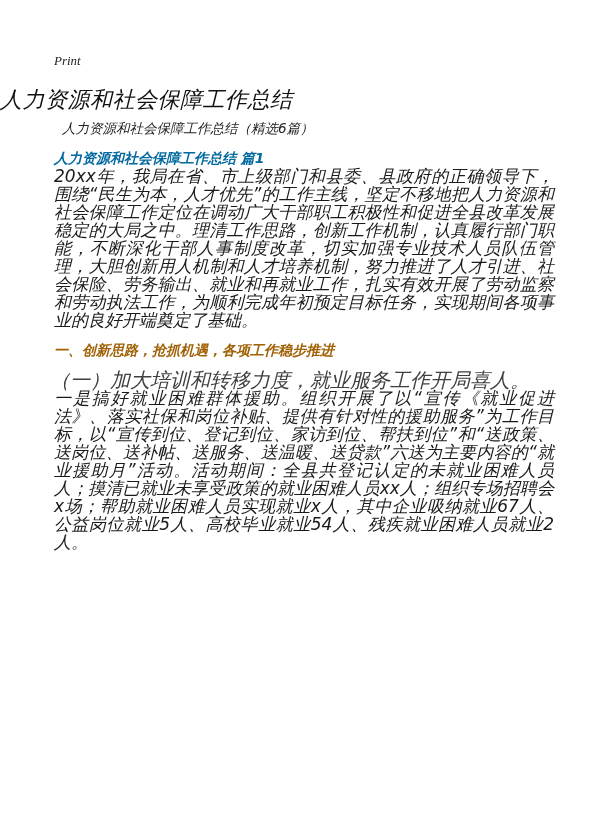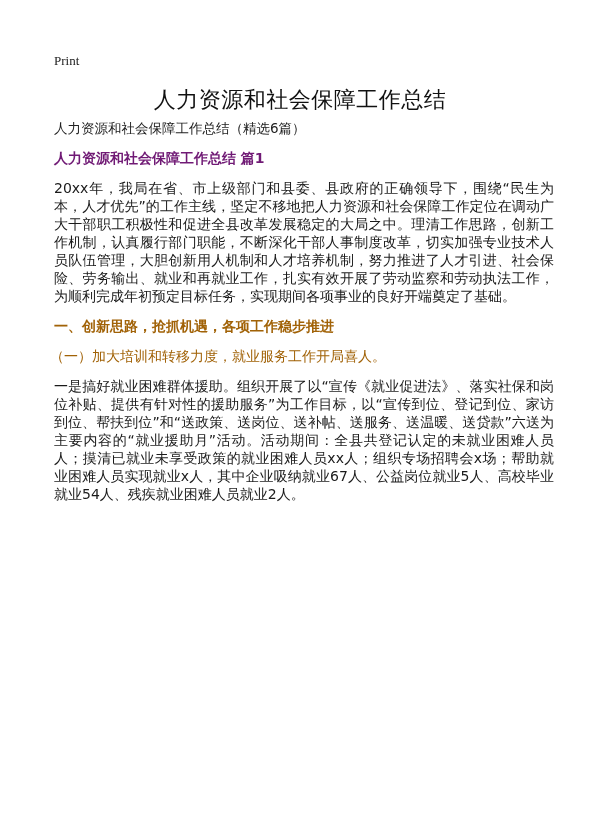--- a/index.html
+++ b/index.html
@@ -1,28 +1,28 @@
 <!DOCTYPE html>
 <html><head>
 <meta charset="utf-8">
 <style>
   html, body { margin: 0; padding: 0; background: #ffffff; }
   body { width: 600px; height: 828px; overflow: hidden; position: relative;
          font-family: "DejaVu Sans", "Liberation Sans", sans-serif; color: #1a1a1a; }
-  .page { position: absolute; left: 0; top: 0; width: 592px; height: 828px; }
+  .page { position: absolute; left: 0; top: 0; width: 592px; height: 828px; font-style: italic; }
   .print-label { position: absolute; left: 54px; top: 53px; font-family: "Liberation Serif", "DejaVu Serif", serif;
                  font-size: 13px; color: #222; }
-  .doc-title { position: absolute; left: 0; top: 86px; width: 600px; text-align: center;
+  .doc-title { position: absolute; left: 0; top: 86px; width: 600px; text-align: left;
                font-size: 22px; line-height: 28px; color: #111; font-weight: normal; margin: 0; letter-spacing: 0.5px; }
   .content { position: absolute; left: 54px; top: 119px; width: 500px; }
-  .subtitle { font-size: 13.5px; line-height: 18px; margin: 0 0 12px 0; color: #222; }
-  .section-heading { font-size: 14px; line-height: 18px; margin: 0 0 12px 0; font-weight: bold; color: #701a75; }
-  .para { font-size: 14px; line-height: 18px; margin: 0 0 12px 0; color: #1a1a1a; text-align: justify; word-break: break-all; }
+  .subtitle { font-size: 13.5px; line-height: 18px; margin: 0 0 12px 8px; color: #222; }
+  .section-heading { font-size: 14px; line-height: 18px; margin: 0 0 0 0; font-weight: bold; color: #0369a1; }
+  .para { font-size: 17px; line-height: 18px; margin: 0 0 12px 0; color: #1a1a1a; text-align: justify; word-break: break-all; }
   .sub-heading { font-size: 14px; line-height: 18px; margin: 0 0 12px 0; font-weight: bold; color: #a16207; }
-  .item-heading { font-size: 14px; line-height: 18px; margin: 0 0 12px -4px; color: #a16207; }
+  .item-heading { font-size: 20px; line-height: 18px; margin: 0 0 0 -4px; color: #404040; }
 </style>
 </head>
 <body>
 
 <div class="page">
   <div class="print-label">Print</div>
   <h1 class="doc-title">人力资源和社会保障工作总结</h1>
 
   <div class="content">
     <p class="subtitle">人力资源和社会保障工作总结（精选6篇）</p>

